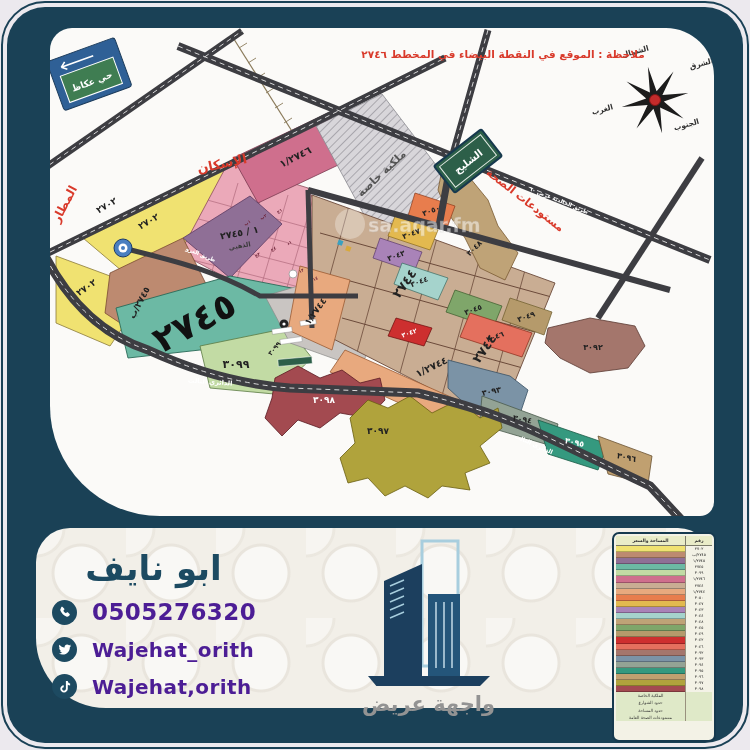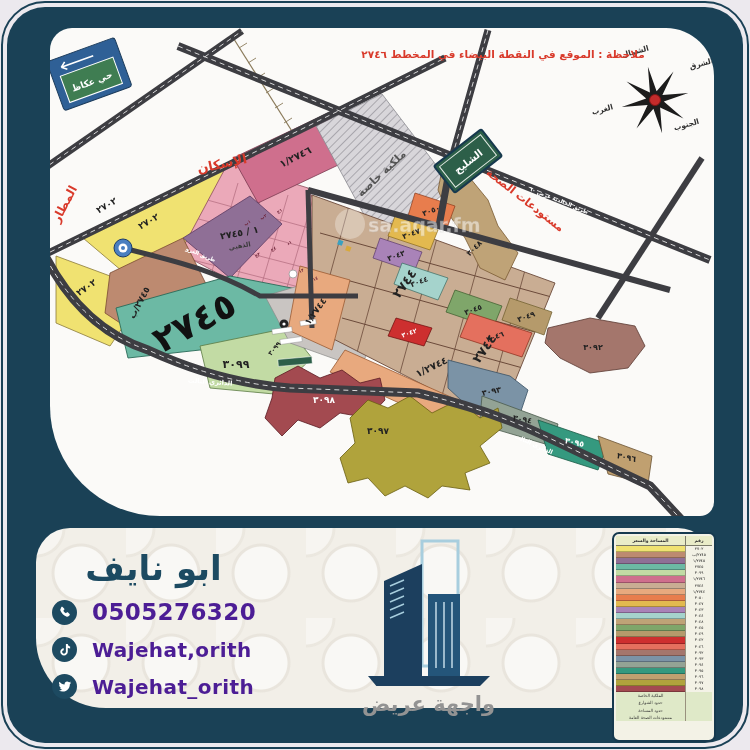--- a/index.html
+++ b/index.html
@@ -257,32 +257,32 @@
     <span class="c-ico">
       <svg width="15" height="15" viewBox="0 0 16 16">
           <path fill="#fff" d="M4.6 2.2c.4-.4 1-.4 1.4 0l1.6 1.6c.4.4.4 1 0 1.4l-.9.9c.6 1.2 1.6 2.2 2.8 2.8l.9-.9c.4-.4 1-.4 1.4 0l1.6 1.6c.4.4.4 1 0 1.4l-.8.8c-.7.7-1.8.9-2.7.5-2.8-1.2-5-3.4-6.2-6.2-.4-.9-.2-2 .5-2.7z"></path>
         </svg>
     </span>
     <span class="c-txt c-phone">0505276320</span>
   </div>
   <div class="c-row">
     <span class="c-ico">
       <svg width="15" height="15" viewBox="0 0 16 16">
+          <path fill="#fff" d="M15 3.8c-.5.2-1 .4-1.6.4.6-.3 1-.9 1.2-1.5-.5.3-1.1.6-1.8.7-.5-.5-1.2-.8-2-.8-1.5 0-2.7 1.2-2.7 2.7 0 .2 0 .4.1.6-2.3-.1-4.3-1.2-5.6-2.9-.2.4-.4.9-.4 1.4 0 .9.5 1.8 1.2 2.3-.4 0-.9-.1-1.2-.3v.1c0 1.3.9 2.4 2.2 2.7-.2.1-.5.1-.7.1-.2 0-.3 0-.5-.1.3 1.1 1.3 1.9 2.5 1.9-.9.7-2.1 1.1-3.3 1.1H2c1.2.8 2.6 1.2 4.1 1.2 4.9 0 7.6-4.1 7.6-7.6v-.3c.5-.4 1-.9 1.3-1.4z"></path>
+        </svg>
+    </span>
+    <span class="c-txt">Wajehat_orith</span>
+  </div>
+  <div class="c-row">
+    <span class="c-ico">
+      <svg width="15" height="15" viewBox="0 0 16 16">
           <path fill="#fff" d="M9.5 2h2c.2 1.4 1.1 2.5 2.5 2.8v2c-1 0-1.8-.3-2.5-.8v4.5c0 2.2-1.8 3.9-4 3.9S3.5 12.7 3.5 10.5c0-2.1 1.6-3.8 3.7-3.9v2.1c-1 .1-1.7.9-1.7 1.8 0 1 .9 1.9 1.9 1.9s2.1-.8 2.1-1.9V2z"></path>
         </svg>
     </span>
     <span class="c-txt">Wajehat,orith</span>
-  </div>
-  <div class="c-row">
-    <span class="c-ico">
-      <svg width="15" height="15" viewBox="0 0 16 16">
-          <path fill="#fff" d="M15 3.8c-.5.2-1 .4-1.6.4.6-.3 1-.9 1.2-1.5-.5.3-1.1.6-1.8.7-.5-.5-1.2-.8-2-.8-1.5 0-2.7 1.2-2.7 2.7 0 .2 0 .4.1.6-2.3-.1-4.3-1.2-5.6-2.9-.2.4-.4.9-.4 1.4 0 .9.5 1.8 1.2 2.3-.4 0-.9-.1-1.2-.3v.1c0 1.3.9 2.4 2.2 2.7-.2.1-.5.1-.7.1-.2 0-.3 0-.5-.1.3 1.1 1.3 1.9 2.5 1.9-.9.7-2.1 1.1-3.3 1.1H2c1.2.8 2.6 1.2 4.1 1.2 4.9 0 7.6-4.1 7.6-7.6v-.3c.5-.4 1-.9 1.3-1.4z"></path>
-        </svg>
-    </span>
-    <span class="c-txt">Wajehat_orith</span>
   </div>
 </div>
 
 <div class="logo">
   <svg width="130" height="150" viewBox="0 0 130 150">
     <rect x="58" y="5" width="36" height="125" fill="none" stroke="#a8cede" stroke-width="3"></rect>
     <polygon points="20,45 58,28 58,140 20,140" fill="#1c3f5e"></polygon>
     <g stroke="#a8cede" stroke-width="1.4">
       <line x1="26" y1="50" x2="40" y2="44"></line>
         <line x1="26" y1="58" x2="40" y2="52"></line>

